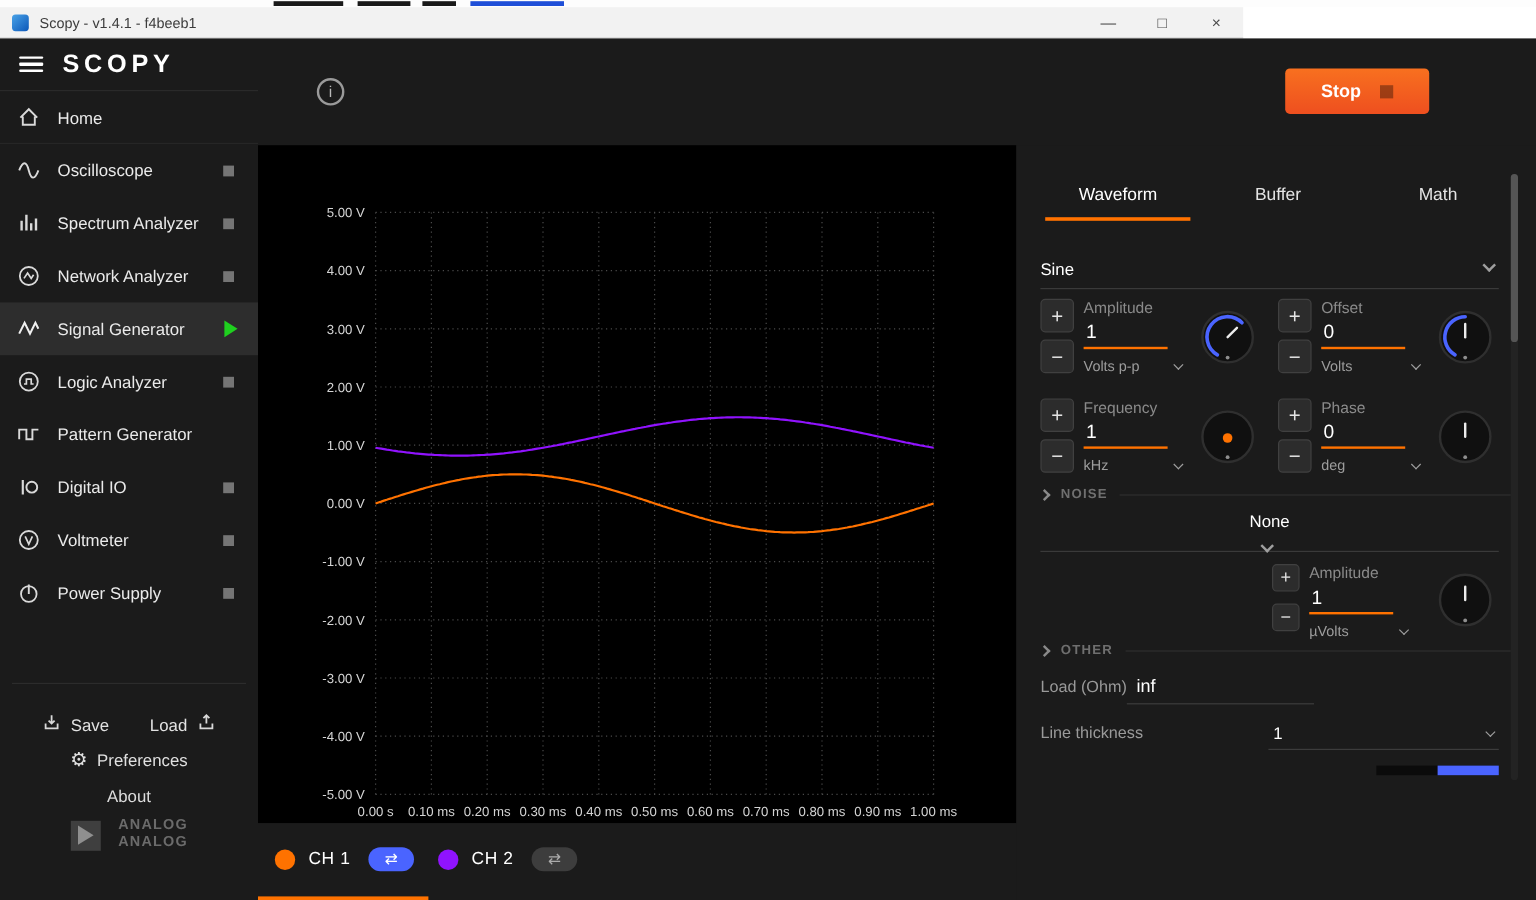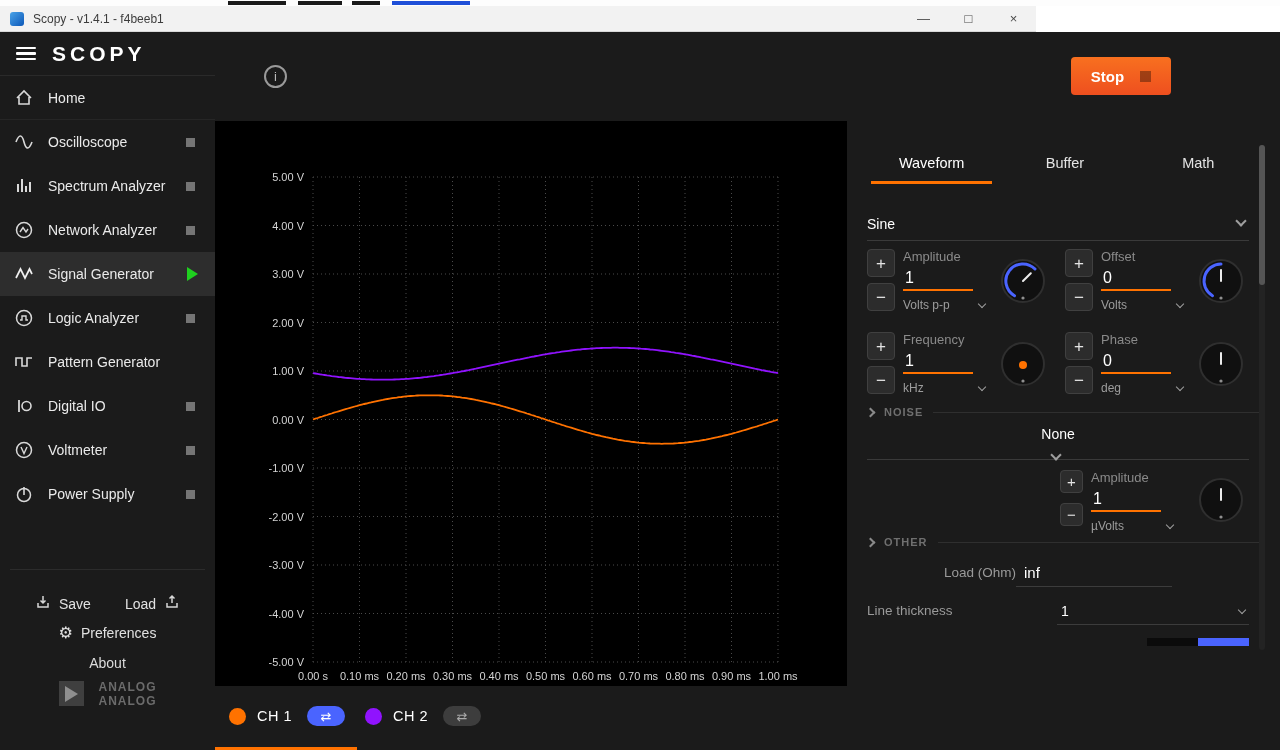--- a/index.html
+++ b/index.html
@@ -37,30 +37,30 @@
   .nav-label { font-size:14px; color:#eaeaea; flex:1; }
   .status-square { width:9px; height:9px; background:#757575; margin-right:6px; }
   .status-play { width:0; height:0; border-left:11px solid #1fd01f; border-top:7px solid transparent;
     border-bottom:7px solid transparent; margin-right:3px; }
   .sidebar-divider { height:1px; background:#2c2c2c; margin:53px 10px 0 10px; }
   .saveload { display:flex; justify-content:center; gap:34px; margin-top:24px; align-items:center; }
   .sl-btn { display:flex; align-items:center; gap:8px; color:#e2e2e2; font-size:14px; cursor:pointer; }
   .prefs { display:flex; justify-content:center; gap:8px; margin-top:12px; color:#e0e0e0; font-size:14px; align-items:center; cursor:pointer; }
   .gear { font-family:"DejaVu Sans",sans-serif; font-size:16px; color:#e0e0e0; line-height:1; }
   .about { text-align:center; margin-top:14px; color:#dcdcdc; font-size:14px; cursor:pointer; }
-  .brand { display:flex; justify-content:center; align-items:flex-start; gap:15px; margin-top:10px; }
+  .brand { display:flex; justify-content:center; align-items:flex-end; gap:15px; margin-top:10px; }
   .brand-box { width:25px; height:25px; background:#3f3f3f; display:flex; align-items:center; justify-content:center; }
   .brand-tri { width:0; height:0; border-left:13px solid #8f8f8f; border-top:8px solid transparent; border-bottom:8px solid transparent; }
   .brand-text { color:#6b6b6b; font-weight:bold; font-size:12px; letter-spacing:1px; line-height:1.15; }
 
   
   .main { position:absolute; left:215px; top:32px; width:1065px; height:718px; background:#1b1b1b; }
   .info-btn { position:absolute; left:49px; top:33px; width:23px; height:23px; border:2px solid #9a9a9a;
     border-radius:50%; color:#b9b9b9; display:flex; align-items:center; justify-content:center; font-size:13px; cursor:pointer; }
-  .stop-btn { position:absolute; left:856px; top:25px; width:100px; height:38px; border:none; border-radius:4px;
+  .stop-btn { position:absolute; left:856px; top:25px; width:120px; height:38px; border:none; border-radius:4px;
     background:linear-gradient(180deg,#f8701f,#ee4f1f); display:flex; align-items:center; justify-content:center;
     gap:16px; color:#fff; font-size:15px; font-weight:bold; cursor:pointer; }
   .stop-square { width:11px; height:11px; background:rgba(0,0,0,0.35); }
 
   .plot { position:absolute; left:0; top:89px; width:632px; height:565px; background:#000; }
   .plot svg { display:block; }
   .grid { stroke:#4a4a4a; stroke-width:1; stroke-dasharray:1,3; }
   .tick { fill:#d4d4d4; font-size:11px; font-family:"Liberation Sans",sans-serif; }
 
   
@@ -112,21 +112,21 @@
   .ctl-mid { width:86px; display:flex; flex-direction:column; }
   .noise-ctl .ctl-mid { width:96px; }
   .ctl-label { font-size:13px; color:#8a8a8a; height:20px; }
   .ctl-value { font-size:16px; color:#fff; height:22px; border-bottom:2px solid #ff7200; width:70px; padding-left:2px; cursor:text; }
   .ctl-unit { margin-top:7px; display:flex; align-items:center; justify-content:space-between;
     font-size:12px; color:#9d9d9d; width:82px; cursor:pointer; }
   .knob { width:52px; height:52px; margin-top:6px; cursor:pointer; }
   .noise-ctl .knob { margin-top:4px; }
 
   .load-row { position:absolute; left:20px; top:436px; width:382px; height:30px; display:flex;
-    align-items:flex-end; justify-content:center; }
+    align-items:flex-end; justify-content:flex-start; }
   .row-label { font-size:13.5px; color:#9a9a9a; padding-bottom:7px; }
   .load-value { width:156px; border-bottom:1px solid #3c3c3c; font-size:15px; color:#fff; padding:0 0 5px 8px; cursor:text; }
 
   .thick-row { position:absolute; left:20px; top:476px; width:382px; height:28px; display:flex;
     align-items:flex-end; justify-content:space-between; }
   .thick-value { width:192px; border-bottom:1px solid #3c3c3c; display:flex; align-items:center;
     justify-content:space-between; color:#fff; font-size:14px; padding:0 4px 5px 4px; cursor:pointer; }
 
   .hscroll { position:absolute; left:300px; top:517px; width:102px; height:8px; background:#0b0b0b; }
   .hthumb { position:absolute; right:0; top:0; width:51px; height:8px; background:#4a64ff; }

